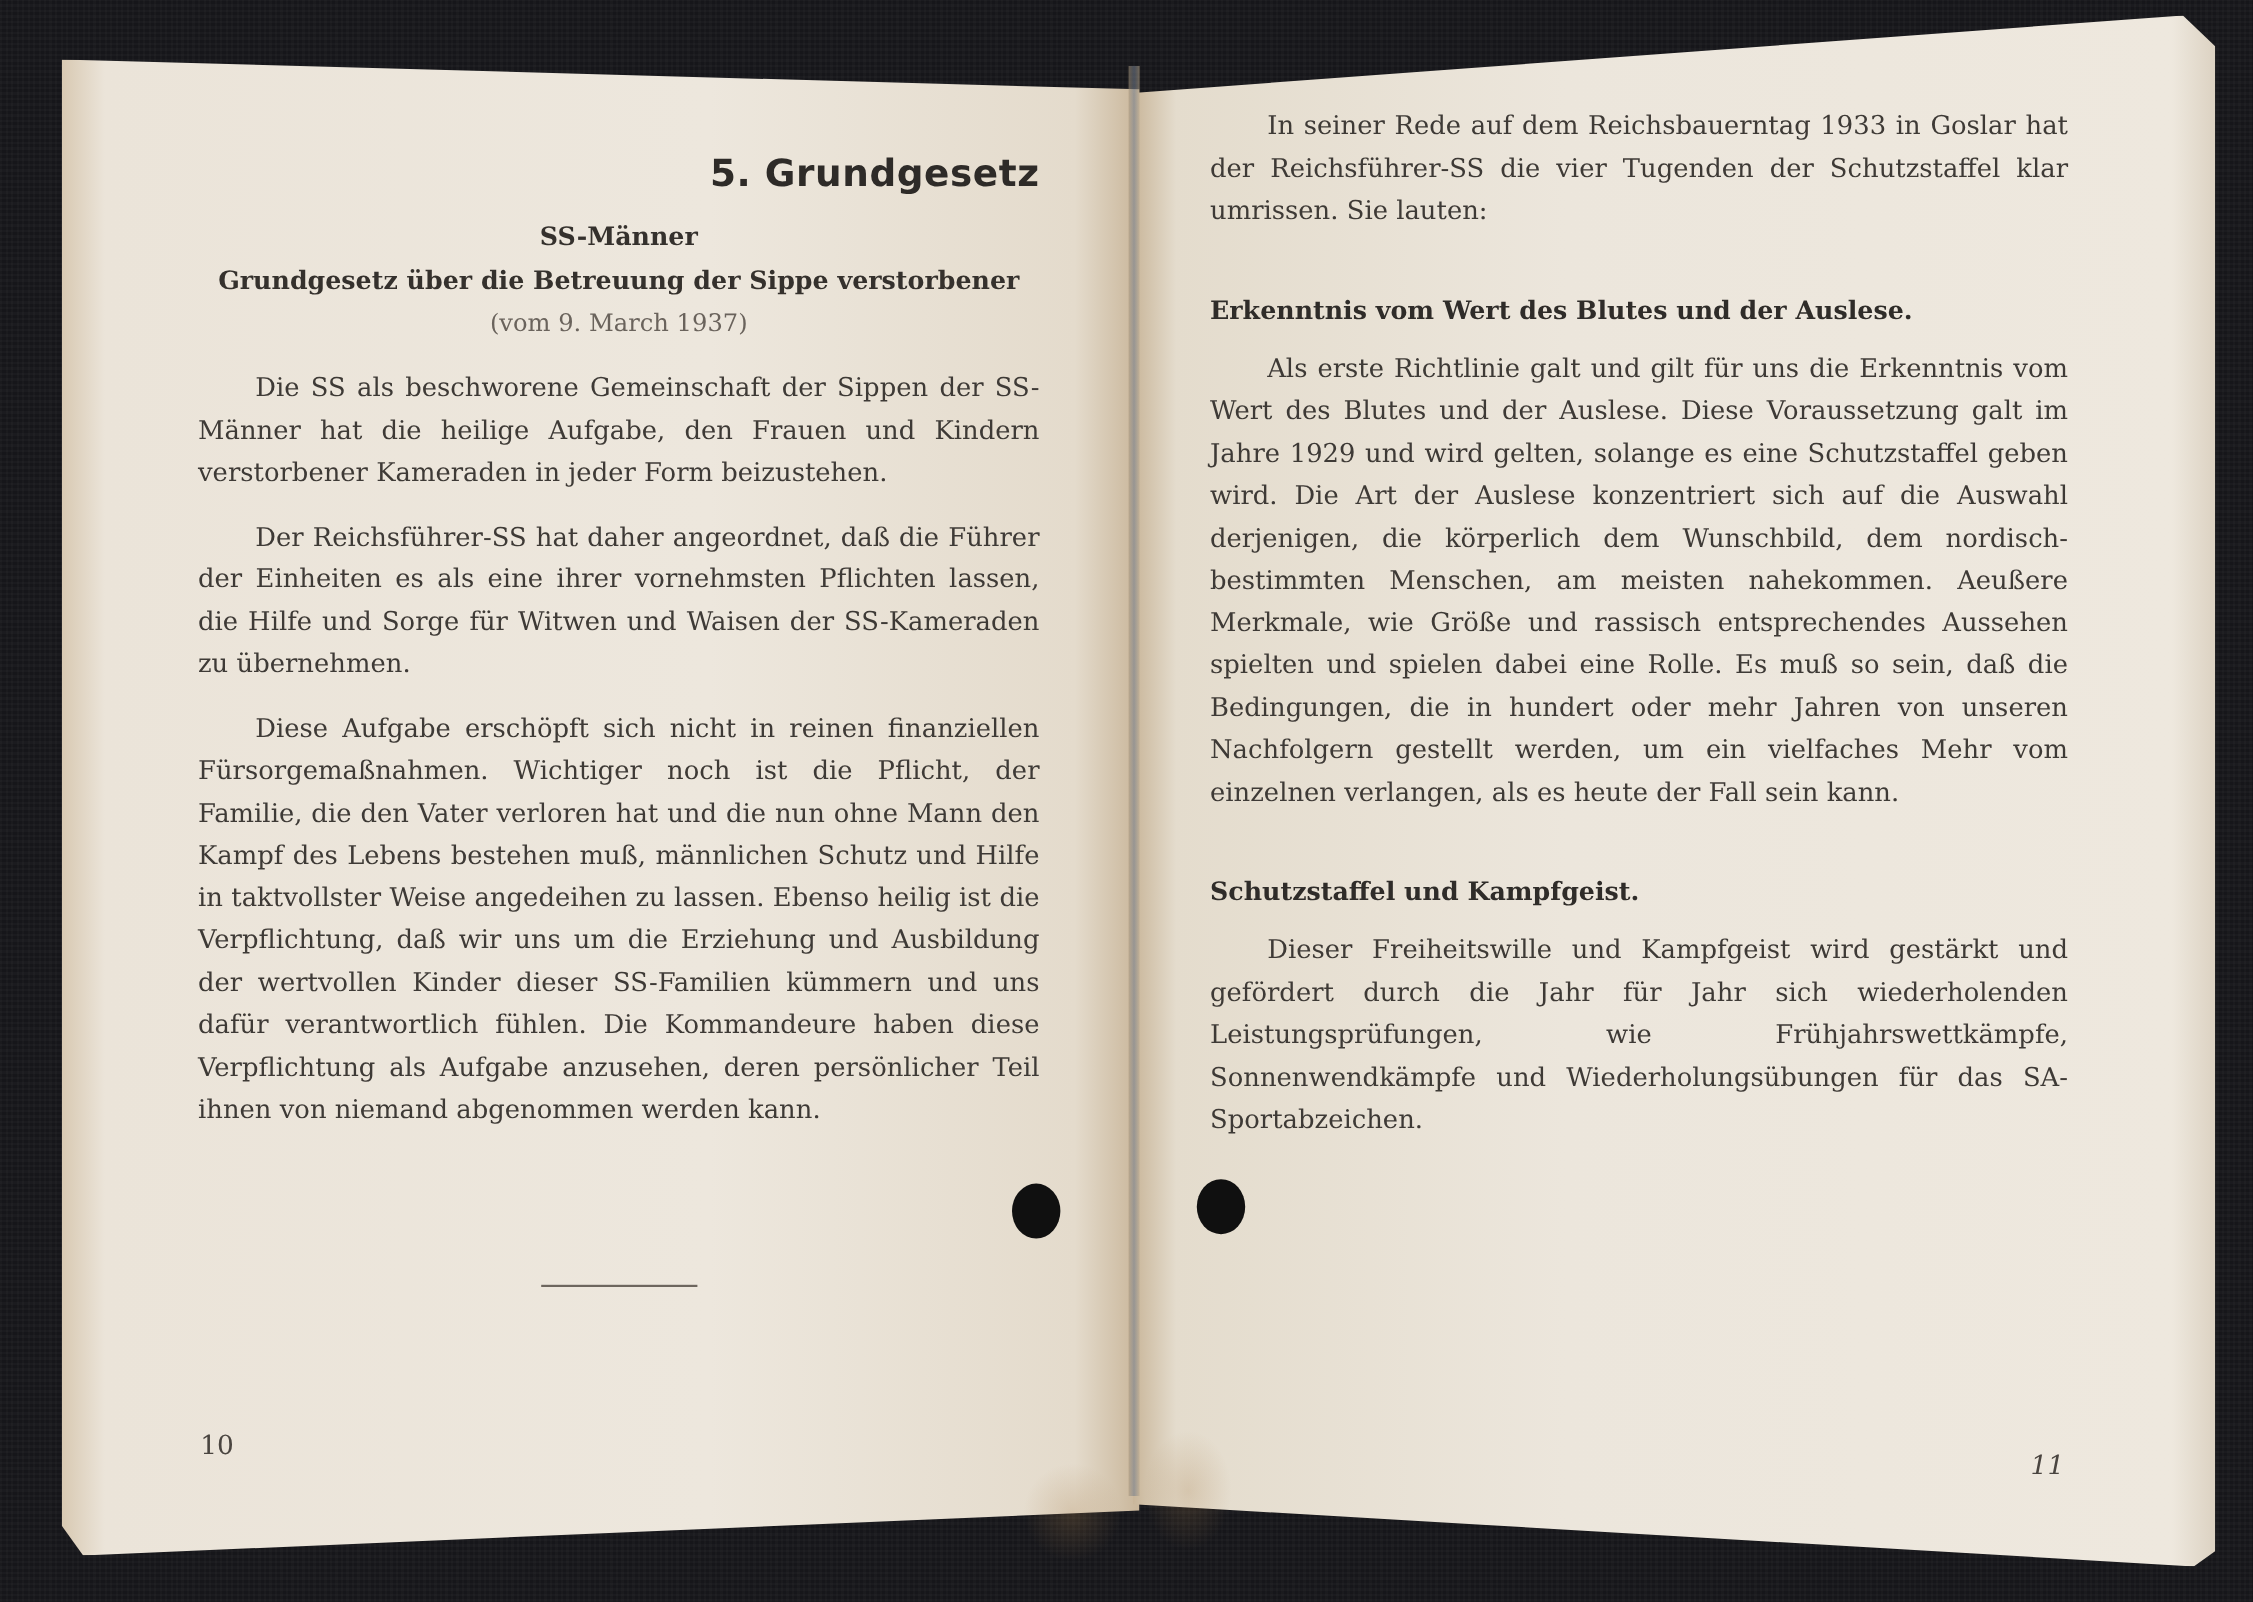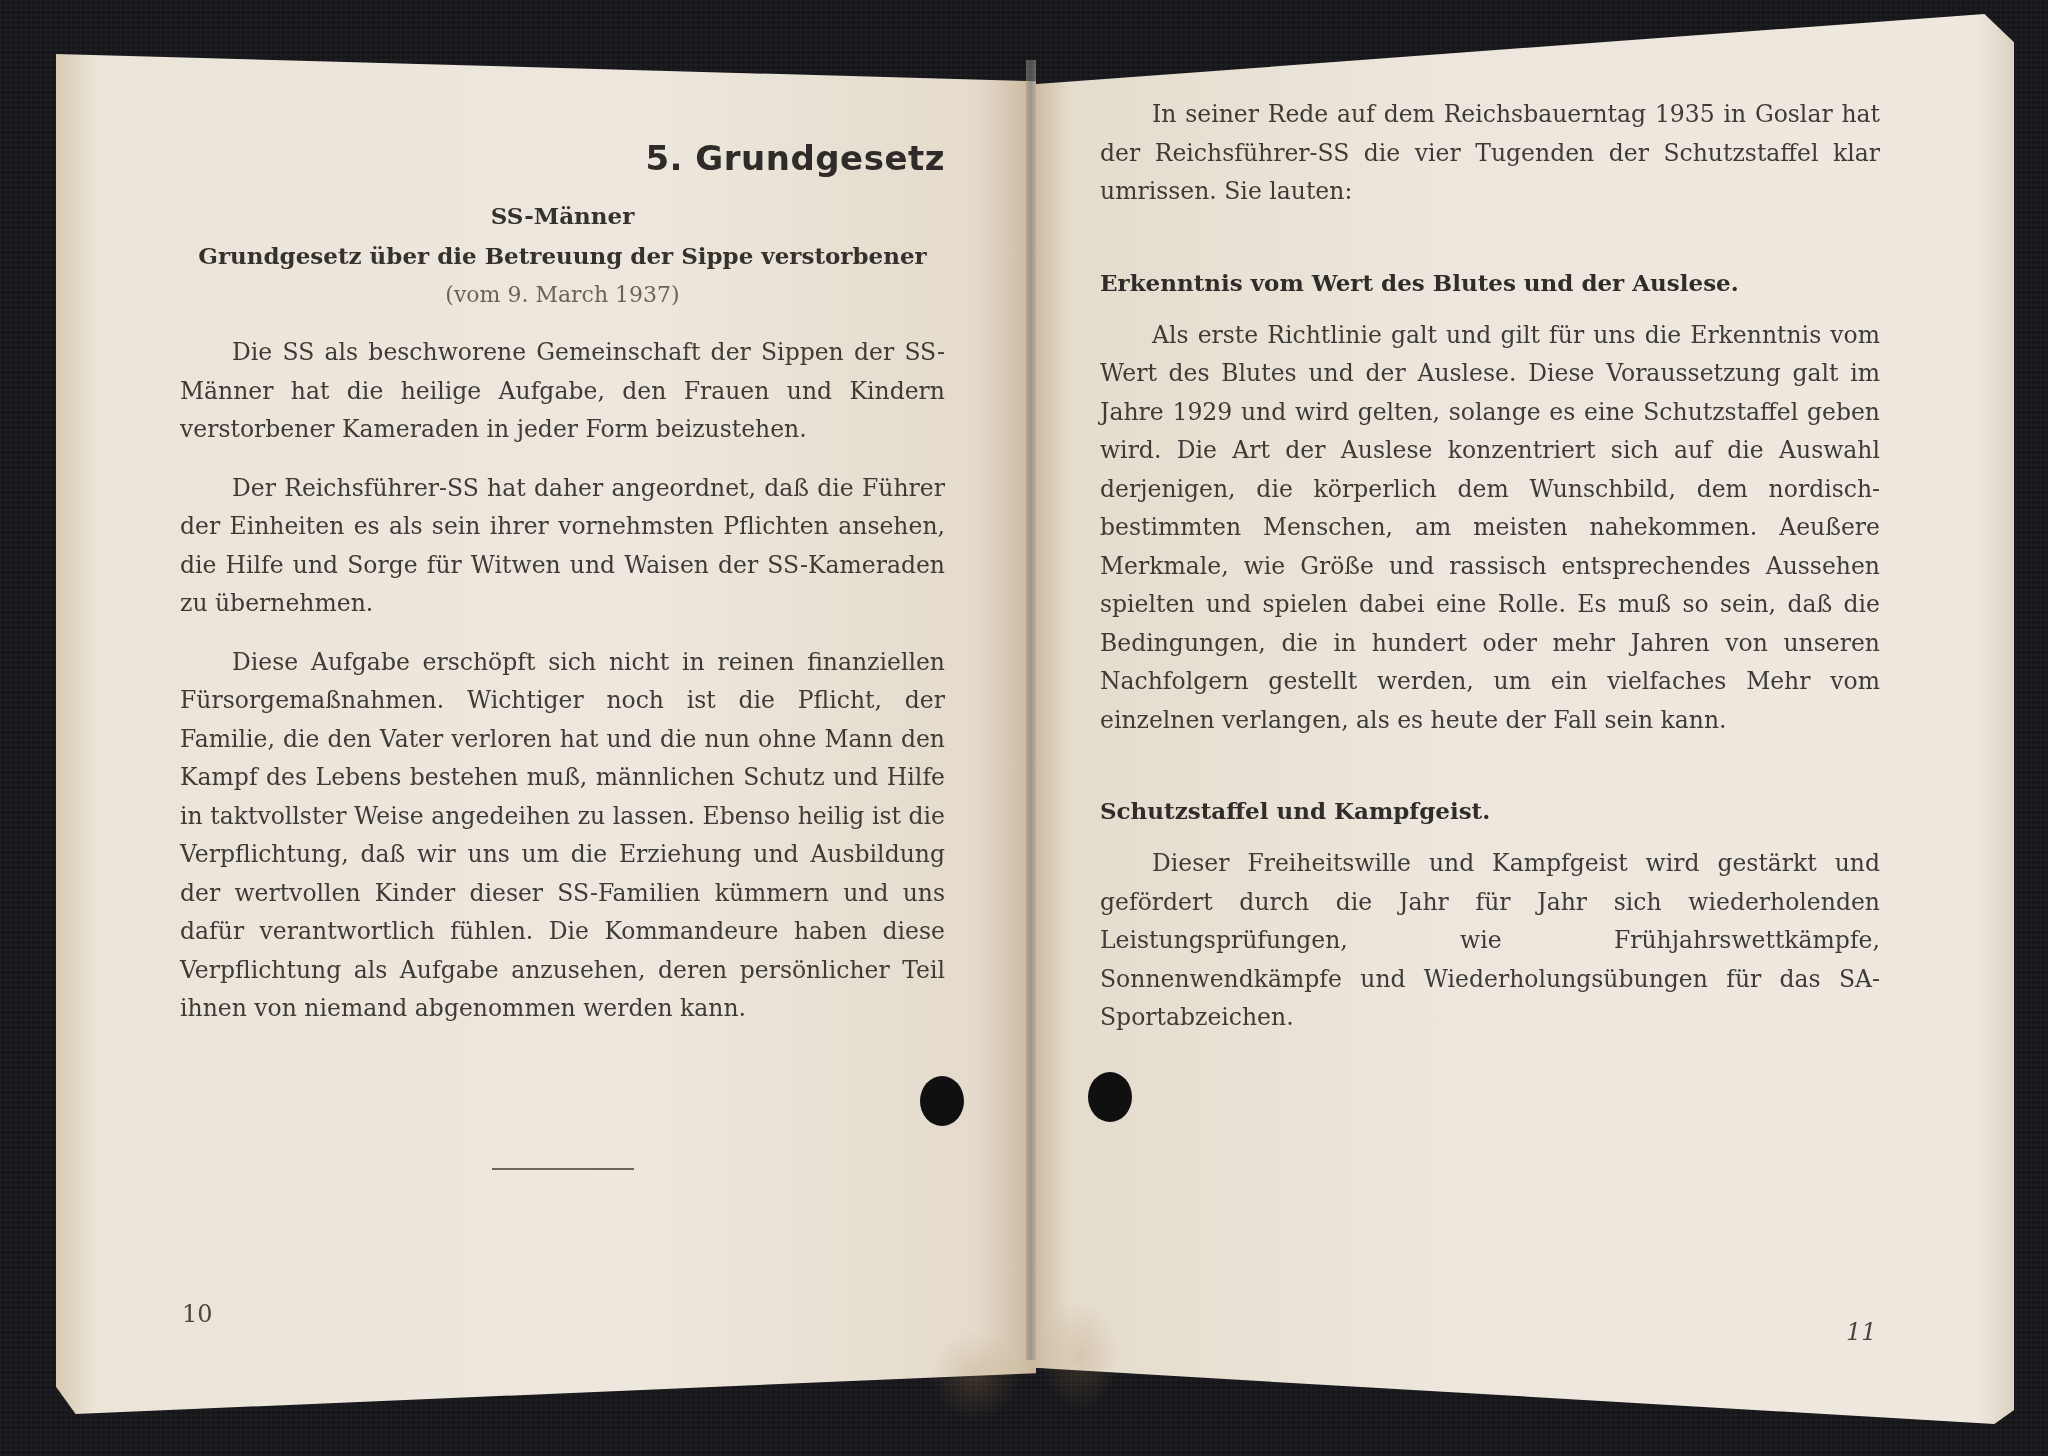--- a/index.html
+++ b/index.html
@@ -89,29 +89,29 @@
 
   <div class="stain" style="left:930px;top:1330px;width:90px;height:90px;"></div>
   <div class="stain" style="left:1040px;top:1300px;width:80px;height:110px;"></div>
 
   <div class="content left-content">
     <div class="title">5. Grundgesetz</div>
     <div class="subtitle">SS-Männer</div>
     <div class="subtitle">Grundgesetz über die Betreuung der Sippe verstorbener</div>
     <div class="date-line">(vom 9. March 1937)</div>
     <p class="para">Die SS als beschworene Gemeinschaft der Sippen der SS-Männer hat die heilige Aufgabe, den Frauen und Kindern verstorbener Kameraden in jeder Form beizustehen.</p>
-    <p class="para">Der Reichsführer-SS hat daher angeordnet, daß die Führer der Einheiten es als sein ihrer vornehmsten Pflichten ansehen, die Hilfe und Sorge für Witwen und Waisen der SS-Kameraden zu übernehmen.</p>
+    <p class="para">Der Reichsführer-SS hat daher angeordnet, daß die Führer der Einheiten es als eine ihrer vornehmsten Pflichten lassen, die Hilfe und Sorge für Witwen und Waisen der SS-Kameraden zu übernehmen.</p>
     <p class="para">Diese Aufgabe erschöpft sich nicht in reinen finanziellen Fürsorgemaßnahmen. Wichtiger noch ist die Pflicht, der Familie, die den Vater verloren hat und die nun ohne Mann den Kampf des Lebens bestehen muß, männlichen Schutz und Hilfe in taktvollster Weise angedeihen zu lassen. Ebenso heilig ist die Verpflichtung, daß wir uns um die Erziehung und Ausbildung der wertvollen Kinder dieser SS-Familien kümmern und uns dafür verantwortlich fühlen. Die Kommandeure haben diese Verpflichtung als Aufgabe anzusehen, deren persönlicher Teil ihnen von niemand abgenommen werden kann.</p>
   </div>
   <div class="rule"></div>
   <div class="page-num num-left">10</div>
   <div class="punch punch-left"></div>
 
   <div class="content right-content">
-    <p class="para">In seiner Rede auf dem Reichsbauerntag 1935 in Goslar hat der Reichsführer-SS die vier Tugenden der Schutzstaffel klar umrissen. Sie lauten:</p>
+    <p class="para">In seiner Rede auf dem Reichsbauerntag 1933 in Goslar hat der Reichsführer-SS die vier Tugenden der Schutzstaffel klar umrissen. Sie lauten:</p>
     <div class="heading first">Erkenntnis vom Wert des Blutes und der Auslese.</div>
     <p class="para">Als erste Richtlinie galt und gilt für uns die Erkenntnis vom Wert des Blutes und der Auslese. Diese Voraussetzung galt im Jahre 1929 und wird gelten, solange es eine Schutzstaffel geben wird. Die Art der Auslese konzentriert sich auf die Auswahl derjenigen, die körperlich dem Wunschbild, dem nordisch-bestimmten Menschen, am meisten nahekommen. Aeußere Merkmale, wie Größe und rassisch entsprechendes Aussehen spielten und spielen dabei eine Rolle. Es muß so sein, daß die Bedingungen, die in hundert oder mehr Jahren von unseren Nachfolgern gestellt werden, um ein vielfaches Mehr vom einzelnen verlangen, als es heute der Fall sein kann.</p>
     <div class="heading">Schutzstaffel und Kampfgeist.</div>
     <p class="para">Dieser Freiheitswille und Kampfgeist wird gestärkt und gefördert durch die Jahr für Jahr sich wiederholenden Leistungsprüfungen, wie Frühjahrswettkämpfe, Sonnenwendkämpfe und Wiederholungsübungen für das SA-Sportabzeichen.</p>
   </div>
   <div class="page-num num-right">11</div>
   <div class="punch punch-right"></div>
 
 </div>
 

